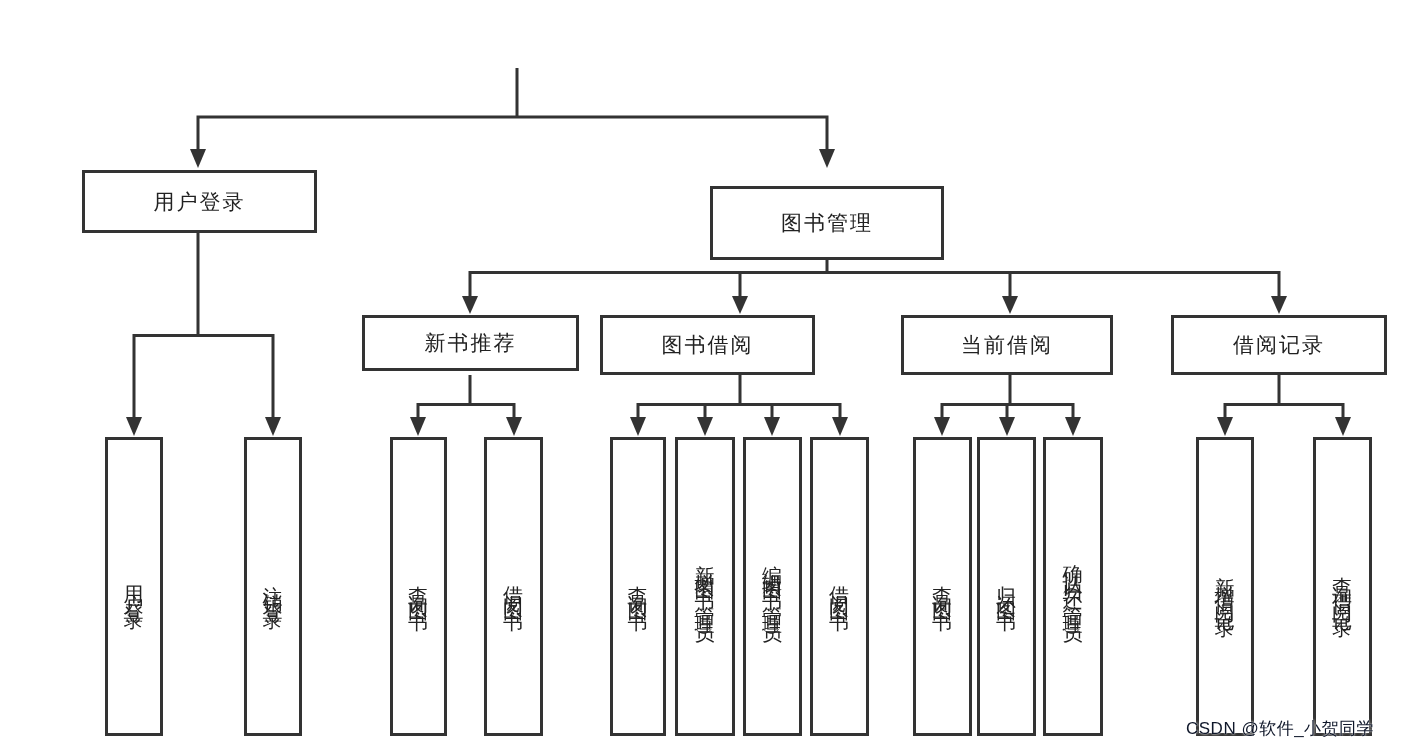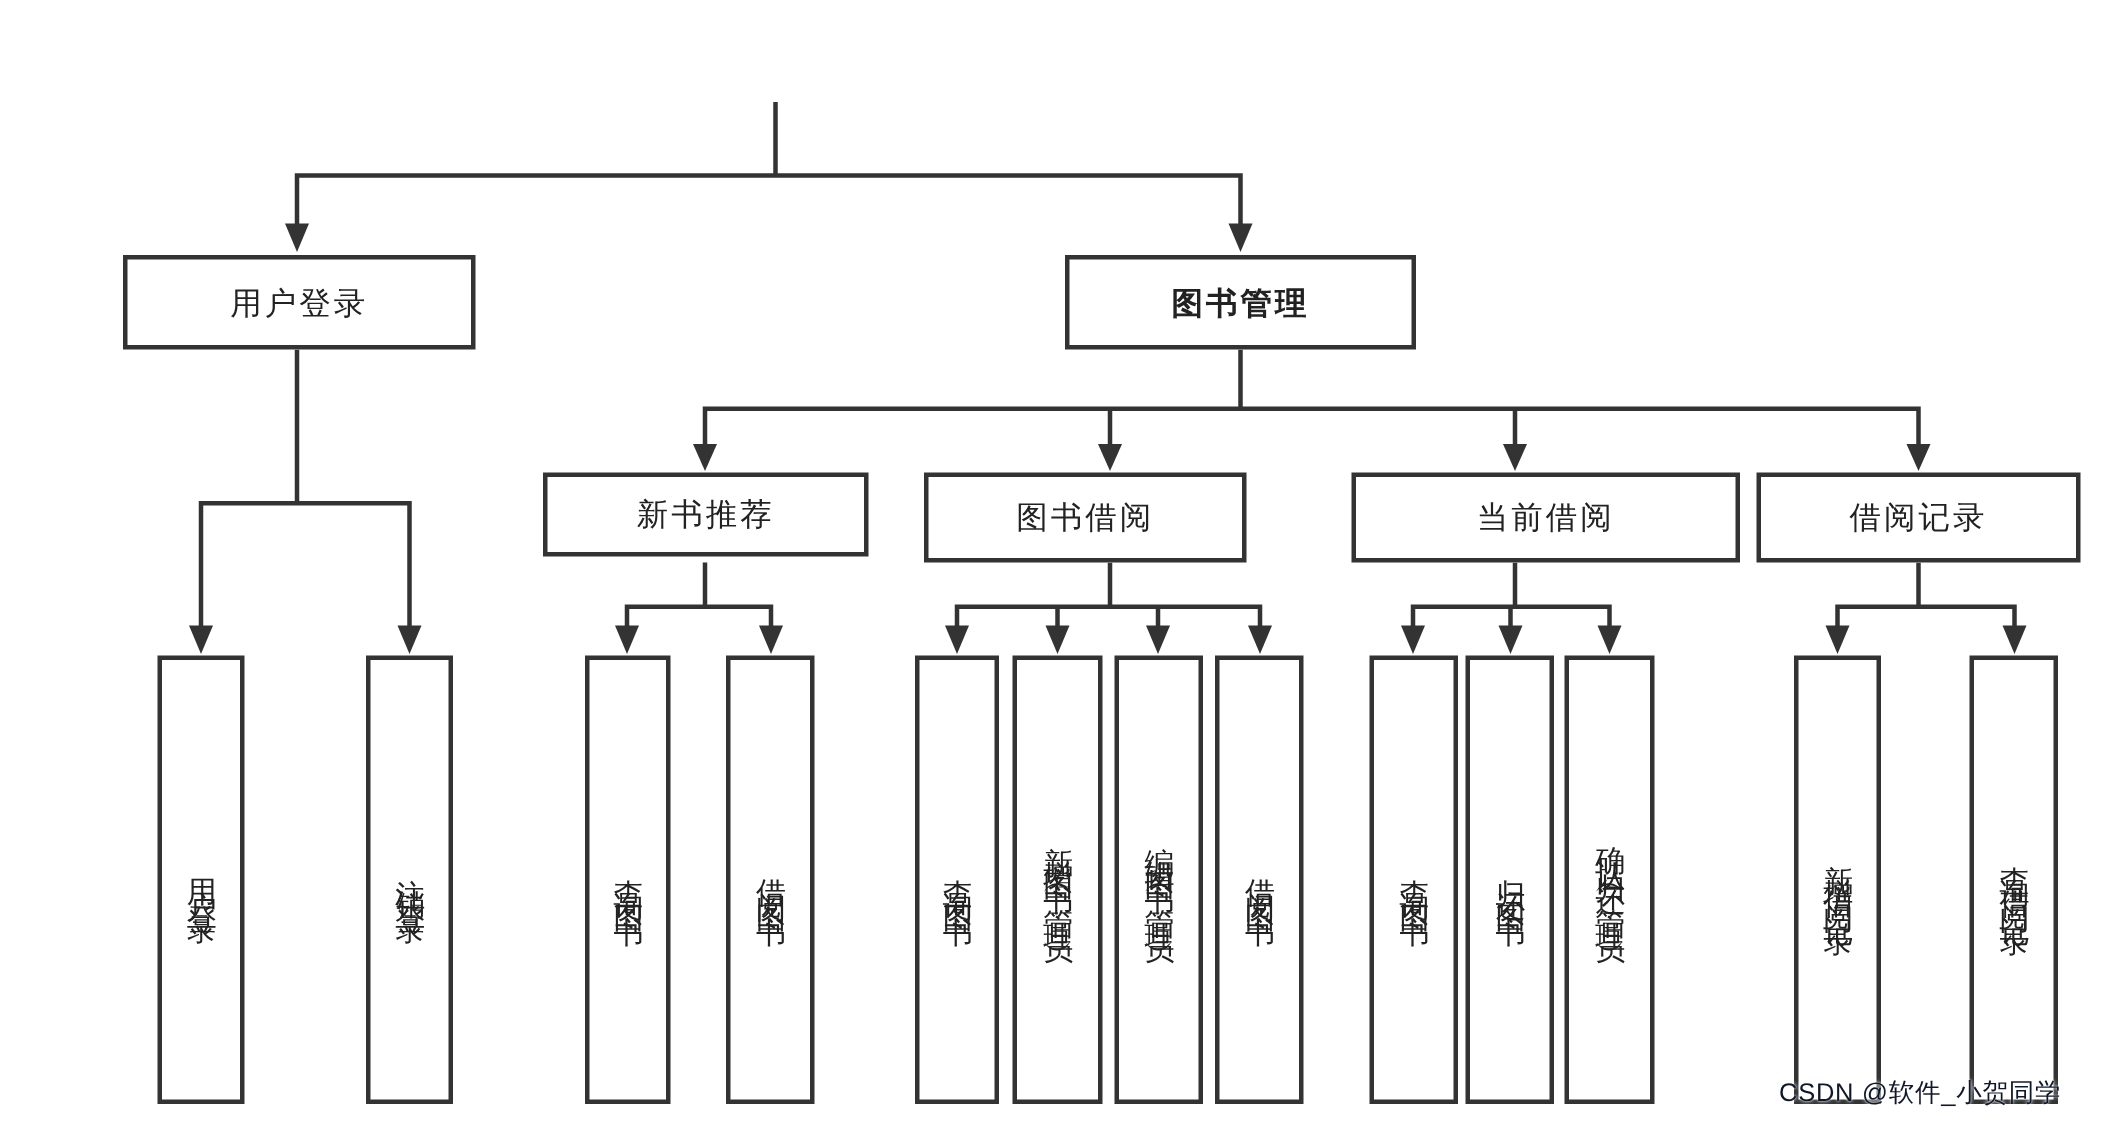--- a/index.html
+++ b/index.html
@@ -83,25 +83,25 @@
       <polygon points="934,417 950,417 942,436"></polygon>
       <polygon points="999,417 1015,417 1007,436"></polygon>
       <polygon points="1065,417 1081,417 1073,436"></polygon>
       <polygon points="1217,417 1233,417 1225,436"></polygon>
       <polygon points="1335,417 1351,417 1343,436"></polygon>
     </g>
   </svg>
 
 
   <div class="node" style="left:82px;top:170px;width:235px;height:63px;">用户登录</div>
-  <div class="node" style="left:710px;top:170px;width:234px;height:63px;font-weight:bold;">图书管理</div>
+  <div class="node" style="left:710px;top:186px;width:234px;height:74px;">图书管理</div>
 
   <div class="node" style="left:362px;top:315px;width:217px;height:56px;">新书推荐</div>
-  <div class="node" style="left:616px;top:315px;width:215px;height:60px;">图书借阅</div>
-  <div class="node" style="left:901px;top:315px;width:259px;height:60px;">当前借阅</div>
+  <div class="node" style="left:600px;top:315px;width:215px;height:60px;">图书借阅</div>
+  <div class="node" style="left:901px;top:315px;width:212px;height:60px;">当前借阅</div>
   <div class="node" style="left:1171px;top:315px;width:216px;height:60px;">借阅记录</div>
 
   <div class="node node-v" style="left:105px;top:437px;width:58px;height:299px;">用户登录</div>
   <div class="node node-v" style="left:244px;top:437px;width:58px;height:299px;">注销登录</div>
 
   <div class="node node-v" style="left:390px;top:437px;width:57px;height:299px;">查询图书</div>
   <div class="node node-v" style="left:484px;top:437px;width:59px;height:299px;">借阅图书</div>
 
   <div class="node node-v" style="left:610px;top:437px;width:56px;height:299px;">查询图书</div>
   <div class="node node-v" style="left:675px;top:437px;width:60px;height:299px;">新增图书（管理员）</div>

